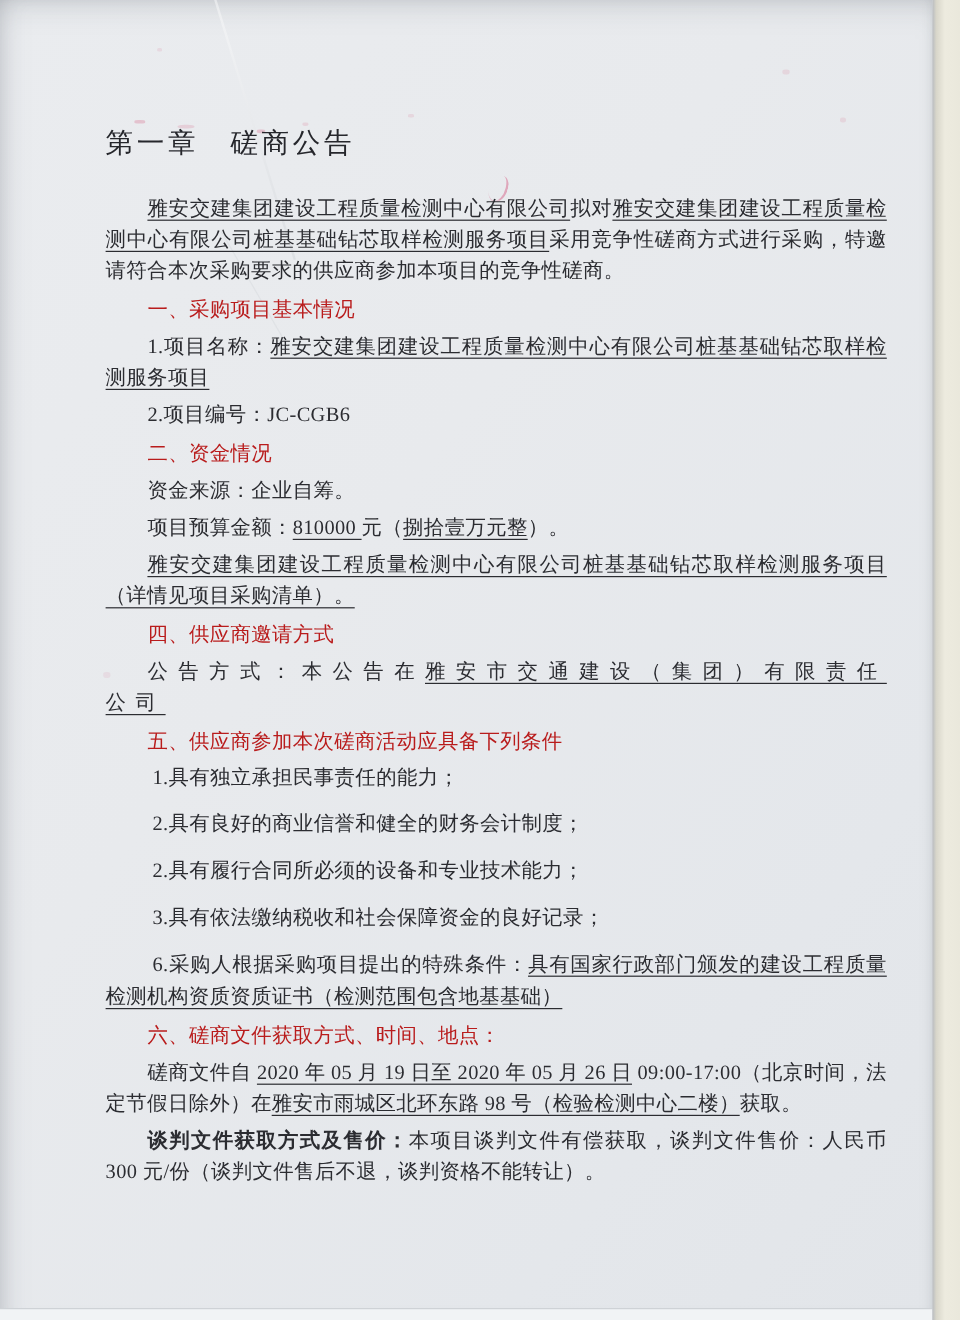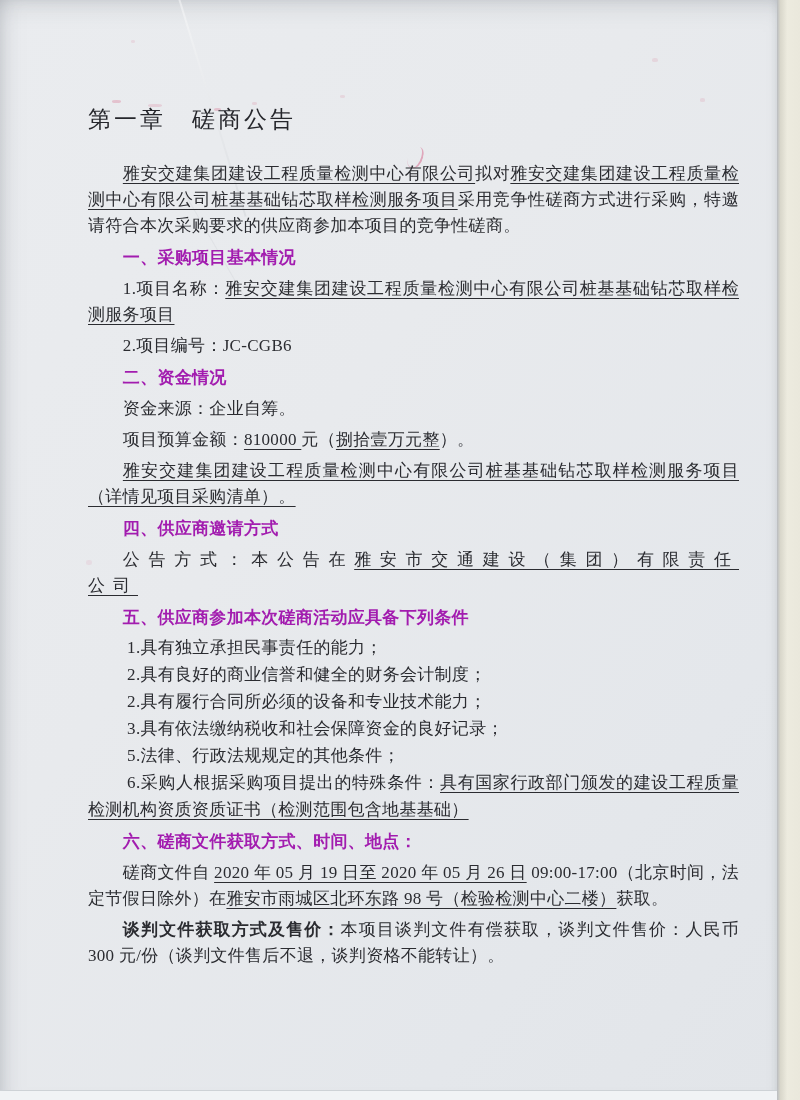--- a/index.html
+++ b/index.html
@@ -56,25 +56,25 @@
   }
   .doc-title{
     text-align:center;font-size:23px;line-height:30px;font-weight:normal;
     letter-spacing:3px;margin:0;color:#26272c;
     font-family:"Liberation Sans","DejaVu Sans",sans-serif;
   }
   .content p{margin:0;text-align:justify;}
   p.para{margin-top:5px;text-indent:2.05em;}
   p.para.first{margin-top:27px;}
   p.heading{
-    margin-top:6px;text-indent:2.05em;font-weight:bold;
-    font-family:"Liberation Sans","DejaVu Sans",sans-serif;color:#a21caf;
+    margin-top:6px;text-indent:2.05em;font-weight:normal;
+    font-family:"Liberation Sans","DejaVu Sans",sans-serif;color:#b91c1c;
   }
   p.heading.gap{}
-  p.list{margin-top:0;text-indent:2.3em;line-height:27px;}
+  p.list{margin-top:12px;text-indent:2.3em;line-height:27px;}
   p.list.gapfirst{margin-top:3px;}
   p.noindent{text-indent:0;}
   p.spaced{letter-spacing:8px;}
   .u{text-decoration:underline;text-underline-offset:4px;text-decoration-thickness:1.2px;}
   .b{font-weight:bold;font-family:"Liberation Sans","DejaVu Sans",sans-serif;}
 </style>
 </head>
 <body>
 
 <div class="paper">
@@ -105,20 +105,19 @@
       <p class="para"><span>资金来源：企业自筹。</span></p>
       <p class="para"><span>项目预算金额：</span><span class="u">810000 </span><span>元（</span><span class="u">捌拾壹万元整</span><span>）。</span></p>
       <p class="para"><span class="u">雅安交建集团建设工程质量检测中心有限公司桩基基础钻芯取样检测服务项目（详情见项目采购清单）。</span></p>
       <p class="heading"><span>四、供应商邀请方式</span></p>
       <p class="para spaced"><span>公告方式：本公告在</span><span class="u">雅安市交通建设（集团）有限责任公司</span></p>
       <p class="heading gap"><span>五、供应商参加本次磋商活动应具备下列条件</span></p>
       <p class="list gapfirst"><span>1.具有独立承担民事责任的能力；</span></p>
       <p class="list"><span>2.具有良好的商业信誉和健全的财务会计制度；</span></p>
       <p class="list"><span>2.具有履行合同所必须的设备和专业技术能力；</span></p>
       <p class="list"><span>3.具有依法缴纳税收和社会保障资金的良好记录；</span></p>
-      <p class="list"><span>5.法律、行政法规规定的其他条件；</span></p>
       <p class="list"><span>6.采购人根据采购项目提出的特殊条件：</span><span class="u">具有国家行政部门颁发的建设工程质量检测机构资质资质证书（检测范围包含地基基础）</span></p>
       <p class="heading"><span>六、磋商文件获取方式、时间、地点：</span></p>
       <p class="para"><span>磋商文件自 </span><span class="u">2020 年 05 月 19 日至 2020 年 05 月 26 日</span><span> 09:00-17:00（北京时间，法定节假日除外）在</span><span class="u">雅安市雨城区北环东路 98 号（检验检测中心二楼）</span><span>获取。</span></p>
       <p class="para"><span class="b">谈判文件获取方式及售价：</span><span>本项目谈判文件有偿获取，谈判文件售价：人民币 300 元/份（谈判文件售后不退，谈判资格不能转让）。</span></p>
     </div>
 
 </div>
 
 </body></html>

